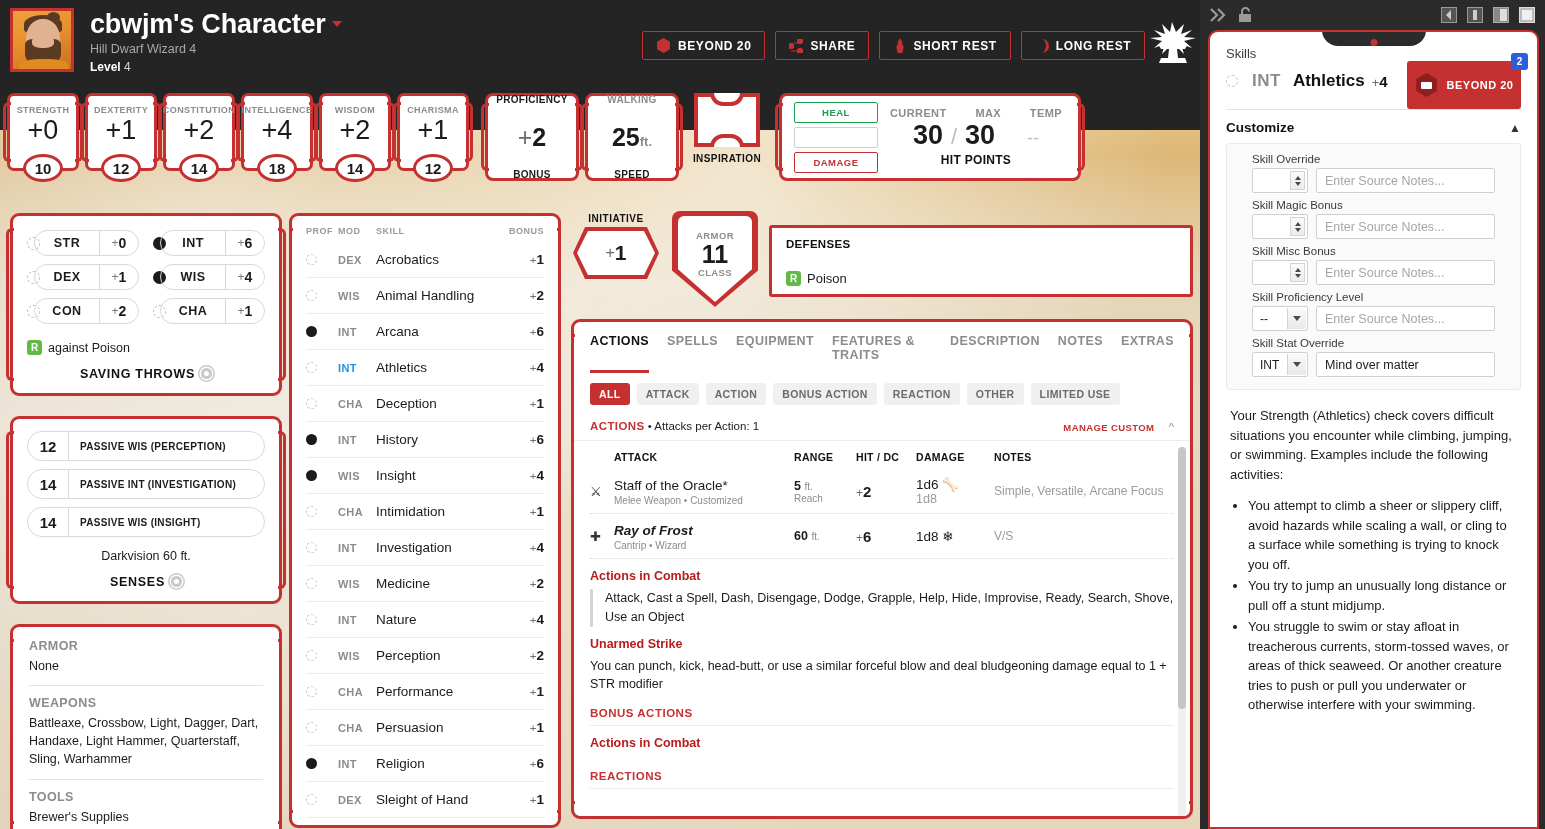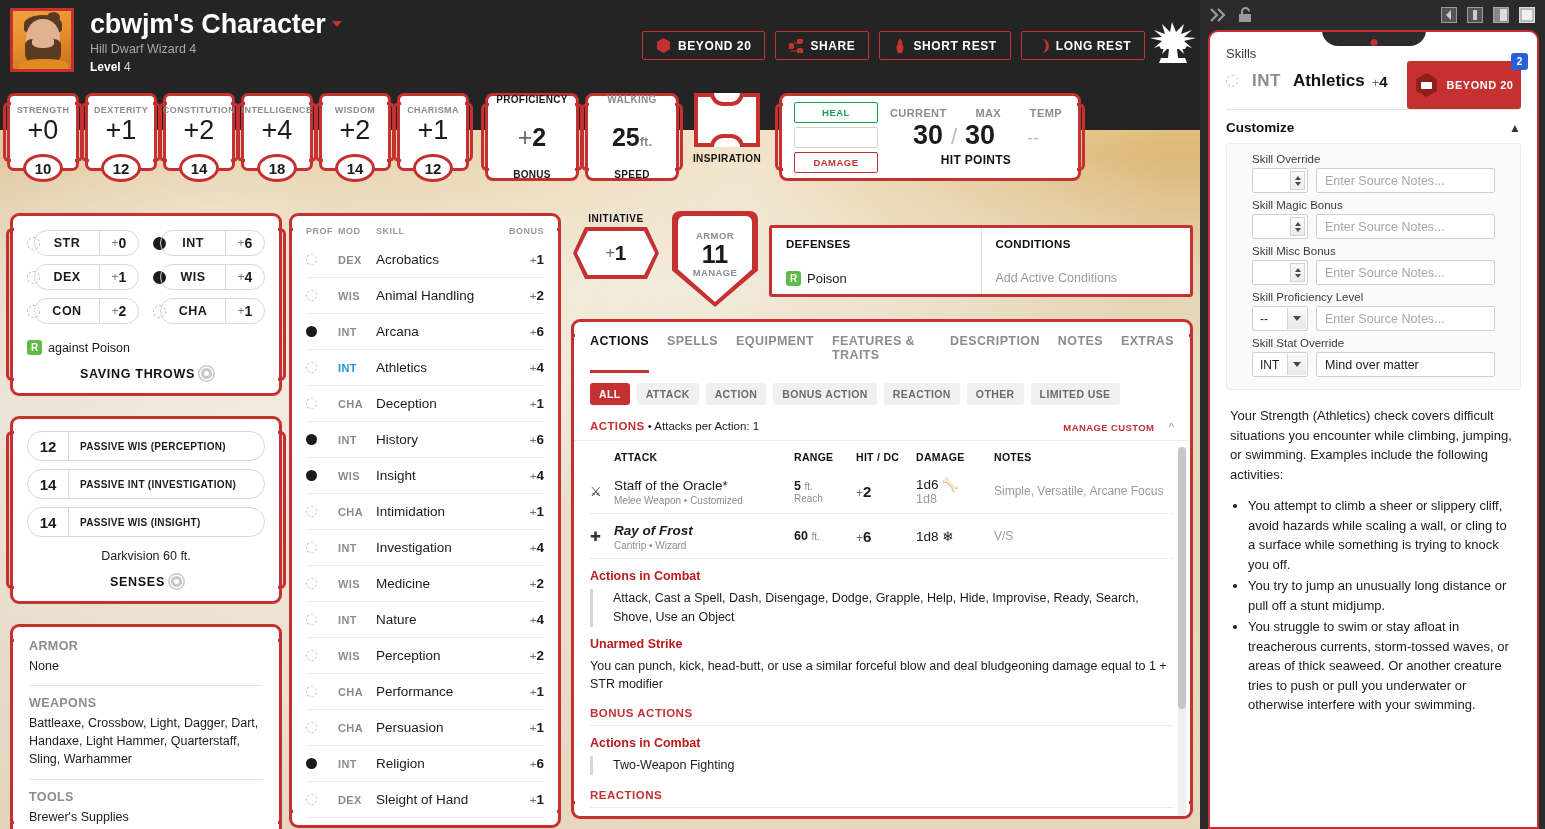--- a/index.html
+++ b/index.html
@@ -320,21 +320,21 @@
   .atk-row .rg .u { font-size: 10px; font-weight: 400; color: #8c8c8c; }
   .atk-row .rg .u2 { display:block; font-size: 10px; font-weight: 400; color: #8c8c8c; }
   .atk-row .hit { font-size: 15px; font-weight: 700; color: #1b1b1b; }
   .atk-row .hit .p { font-size: 12px; font-weight: 400; color: #6b6b6b; }
   .atk-row .dmg { font-size: 13.5px; color: #1b1b1b; }
   .atk-row .dmg .d2 { display: block; color: #9a9a9a; font-size: 12.5px; }
   .atk-row .nt { font-size: 12px; color: #9a9a9a; }
   .icn { font-size: 13px; color: #333; }
 
   .blk-title { font-size: 12.5px; font-weight: 700; color: #b91c1c; margin: 10px 0 6px; }
-  .quote { border-left: 3px solid #d5d5d5; padding-left: 20px; font-size: 12.5px; color: #1b1b1b; line-height: 1.5; }
+  .quote { border-left: 3px solid #d5d5d5; padding-left: 12px; font-size: 12.5px; color: #1b1b1b; line-height: 1.5; }
   .para { font-size: 12.5px; color: #1b1b1b; line-height: 1.45; }
   .sect-label { font-size: 11.5px; font-weight: 700; color: #c53131; letter-spacing: .5px;
     border-bottom: 1px solid #ececec; padding: 14px 0 6px; }
   .vscroll { position: absolute; right: 4px; top: 6px; width: 8px; bottom: 6px; background: #f0f0f0; border-radius: 4px; }
   .vscroll i { position: absolute; left: 0; top: 0; width: 8px; height: 262px; background: #c6c6c6; border-radius: 4px; }
 
   
   .rightpane { width: 345px; height: 829px; background: #2b2b2b; position: relative; }
   .rtoolbar { height: 30px; display: flex; align-items: center; padding: 0 10px; gap: 10px; }
   .rtoolbar .sp { flex: 1; }
@@ -738,35 +738,31 @@
                   <span class="p">+</span>
                   <span>1</span>
                 </div>
             </div>
           </div>
           <div class="ac">
             <div class="shield">
               <div class="inner">
                 <div class="t">ARMOR</div>
                 <div class="n">11</div>
-                <div class="t">MANAGE</div>
+                <div class="t">CLASS</div>
               </div>
             </div>
           </div>
           <div class="defenses">
             <div class="half">
               <h5>DEFENSES</h5>
               <div class="it">
                 <span class="rbadge">R</span>
                 <span>Poison</span>
               </div>
-            </div>
-            <div class="half">
-              <h5>CONDITIONS</h5>
-              <div class="mut">Add Active Conditions</div>
             </div>
           </div>
         </div>
 
         <div class="mainpanel">
           <div class="tabs" id="tabs">
               <div class="tab on">ACTIONS</div>
               <div class="tab">SPELLS</div>
               <div class="tab">EQUIPMENT</div>
               <div class="tab">FEATURES &amp; TRAITS</div>
@@ -830,21 +826,20 @@
             </div>
 
             <div class="blk-title">Actions in Combat</div>
             <div class="quote">Attack, Cast a Spell, Dash, Disengage, Dodge, Grapple, Help, Hide, Improvise, Ready, Search, Shove, Use an Object</div>
 
             <div class="blk-title">Unarmed Strike</div>
             <div class="para">You can punch, kick, head-butt, or use a similar forceful blow and deal bludgeoning damage equal to 1 + STR modifier</div>
 
             <div class="sect-label">BONUS ACTIONS</div>
             <div class="blk-title">Actions in Combat</div>
-            <div class="quote">Two-Weapon Fighting</div>
 
             <div class="sect-label">REACTIONS</div>
 
             <div class="vscroll">
                 <i></i>
               </div>
           </div>
         </div>
       </div>
     </div>

